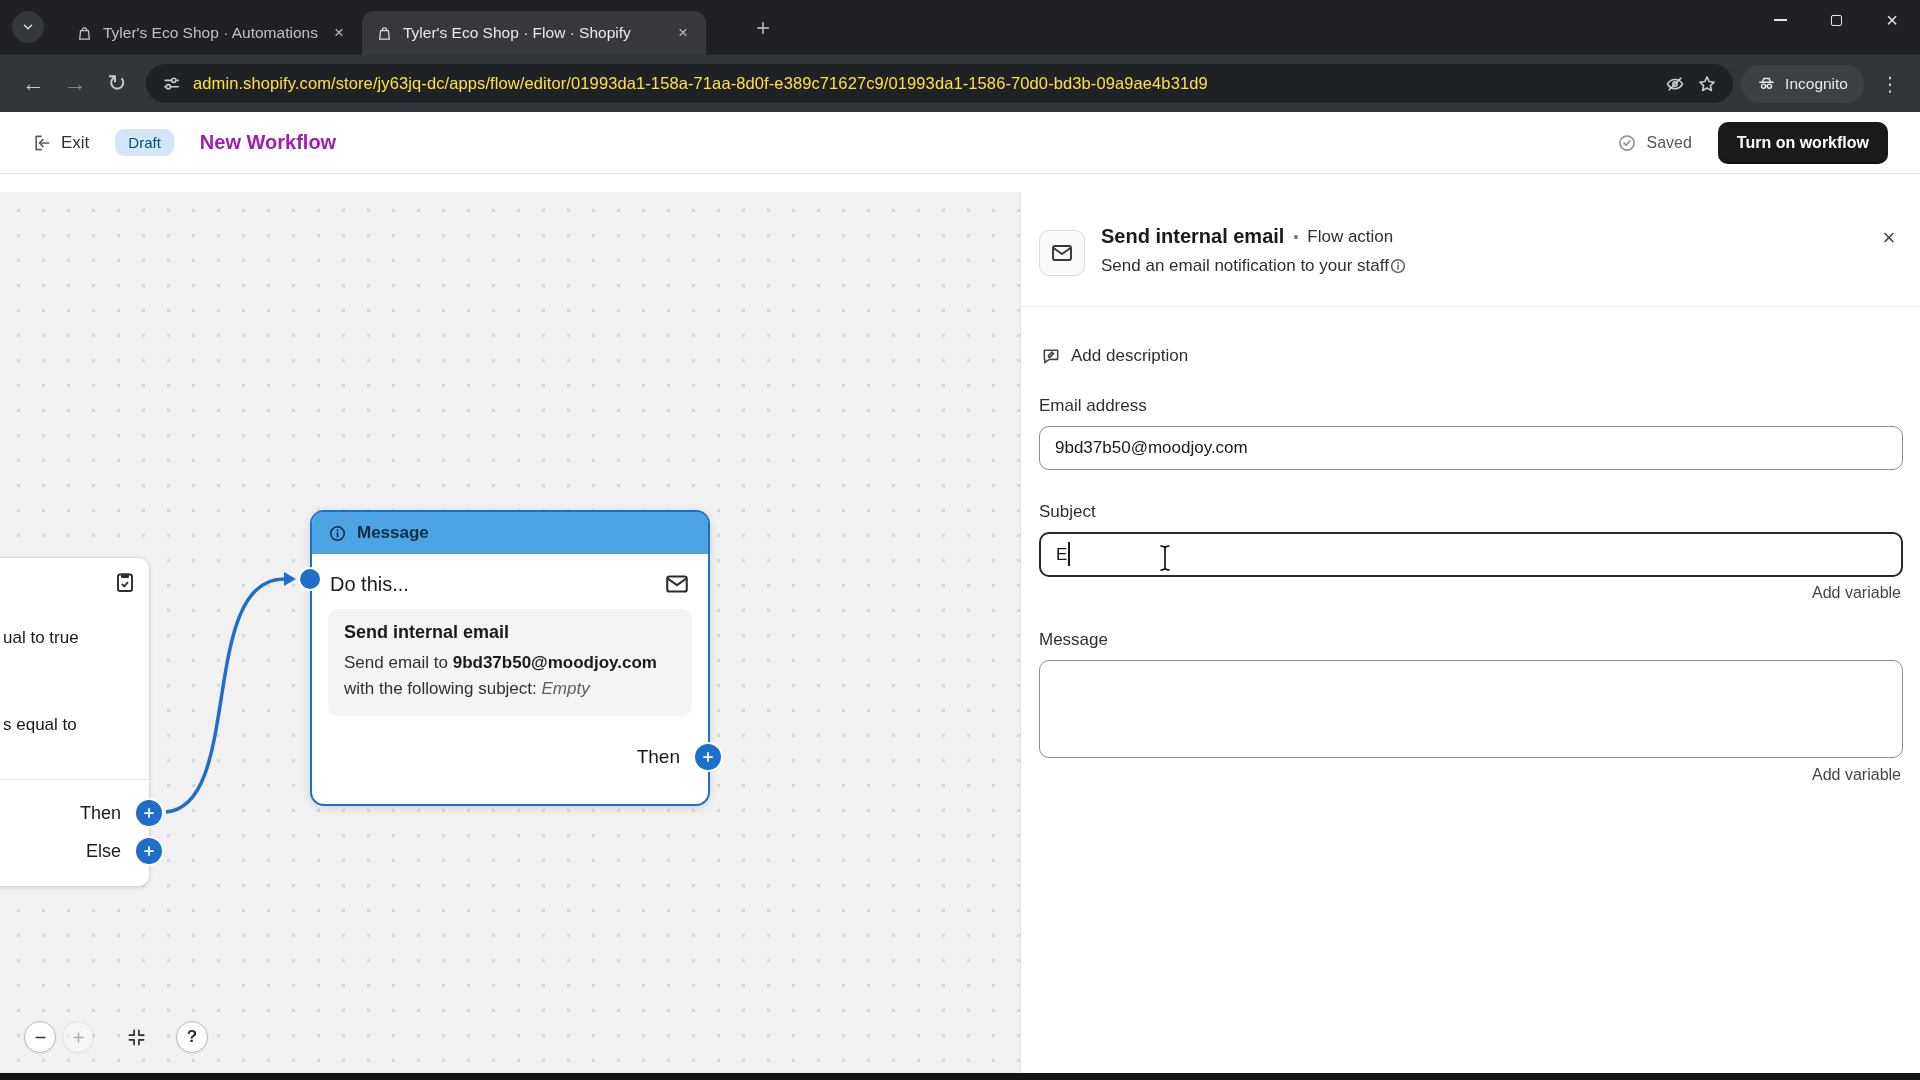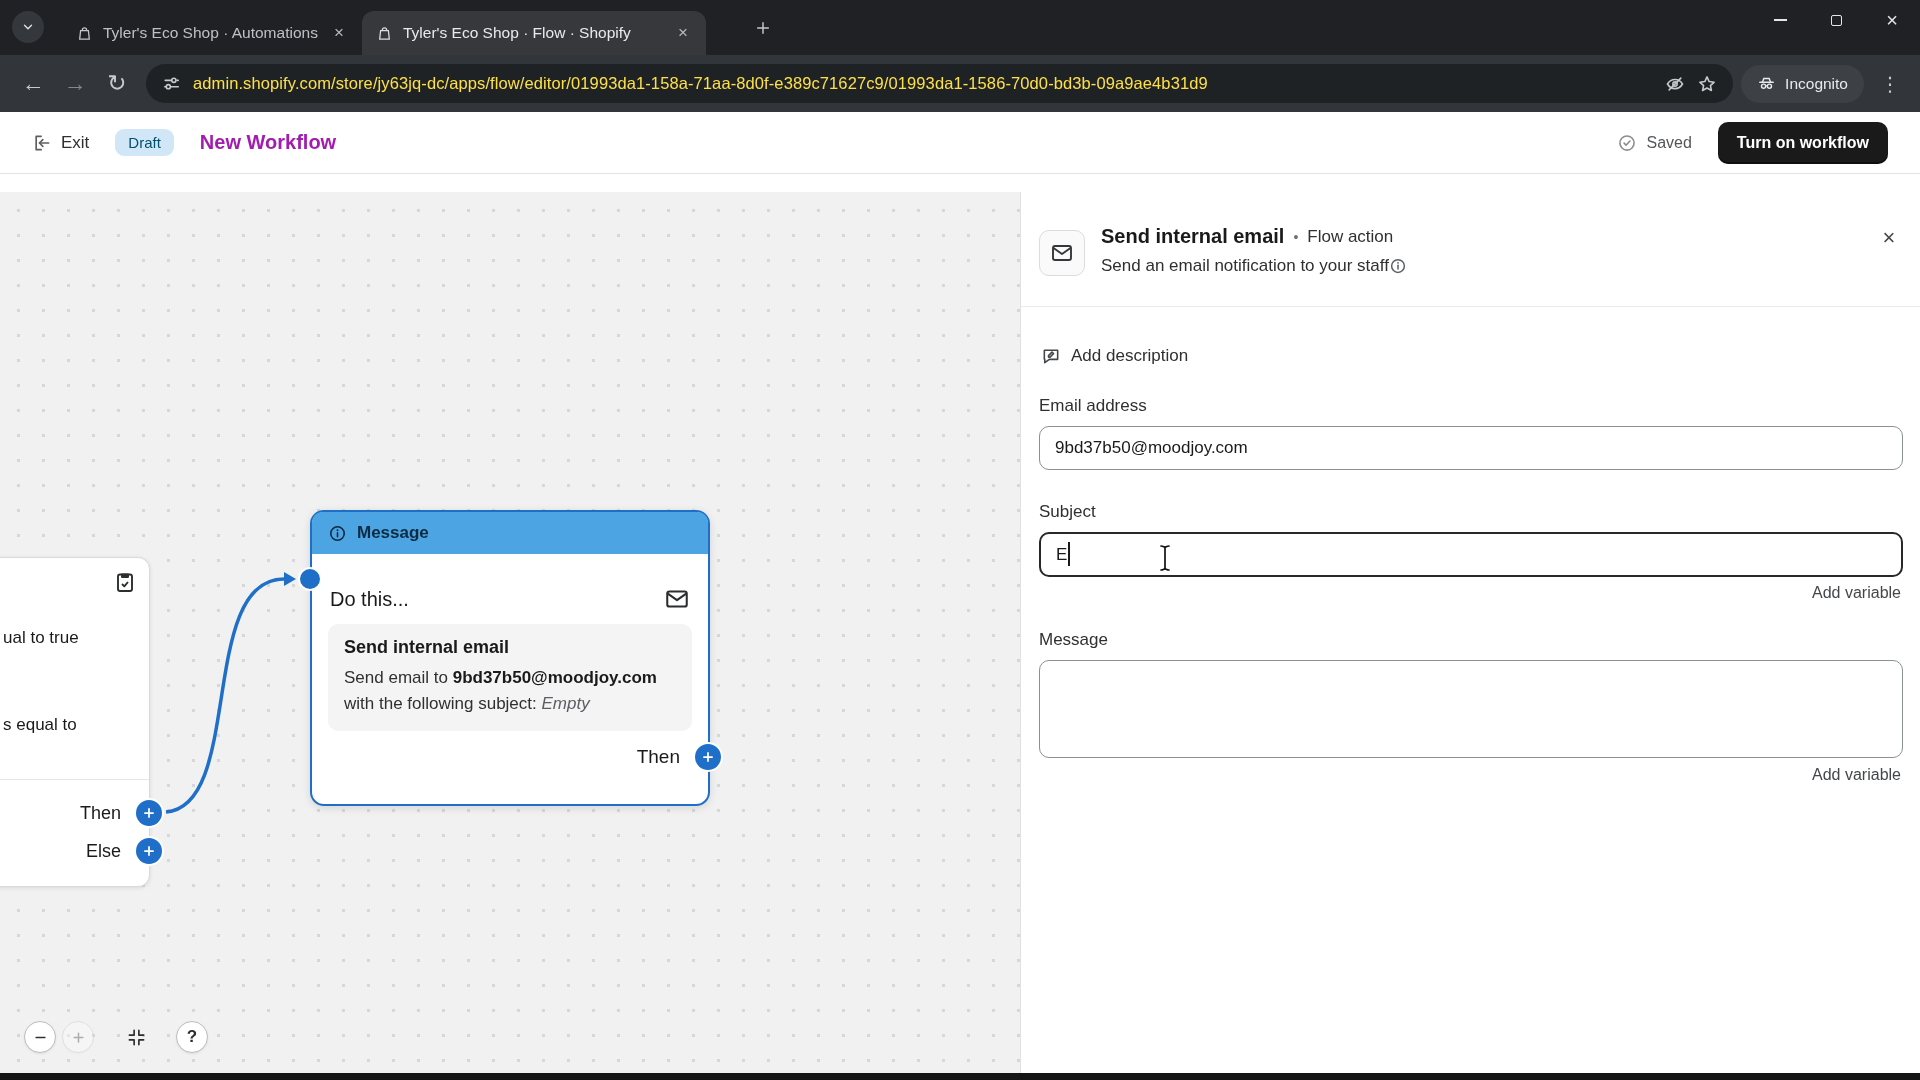--- a/index.html
+++ b/index.html
@@ -65,21 +65,21 @@
   .cond-row { position:absolute; right:-13px; display:flex; align-items:center; gap:15px;
     font-size:18px; color:#1a1a1a; }
 
   .plusbtn { width:26px; height:26px; border-radius:50%; background:#1f6fc9; color:#fff; flex:none;
     display:flex; align-items:center; justify-content:center; box-shadow:0 0 0 2px #ffffff; }
 
   .action-card { position:absolute; left:310px; top:318px; width:400px; height:296px; background:#fff;
     border:2.5px solid #1f6fc9; border-radius:14px; box-shadow:0 2px 8px rgba(0,0,0,.12); }
   .action-banner { height:42px; background:#4da4e3; border-radius:10px 10px 0 0; display:flex;
     align-items:center; gap:10px; padding:0 16px; color:#0b2b42; font-size:17px; font-weight:600; }
-  .action-body { position:relative; height:228px; padding:26px 16px 0; }
+  .action-body { position:relative; height:228px; padding:11px 16px 0; }
   .dothis-row { display:flex; justify-content:space-between; align-items:center; font-size:20px;
     color:#1a1a1a; padding:6px 2px 12px; }
   .dothis-row .ic { color:#2b2d2f; display:flex; }
   .action-inner { background:#f4f4f5; border-radius:10px; padding:13px 16px 15px; }
   .inner-title { font-size:18px; font-weight:bold; color:#1a1a1a; margin-bottom:7px; }
   .inner-desc { font-size:17px; color:#303030; line-height:1.5; }
   .inner-desc b { color:#1a1a1a; }
   .inner-desc i { color:#5c5f62; }
   .action-then { position:absolute; right:-13px; bottom:12px; display:flex; align-items:center;
     gap:15px; font-size:19px; color:#1a1a1a; }

